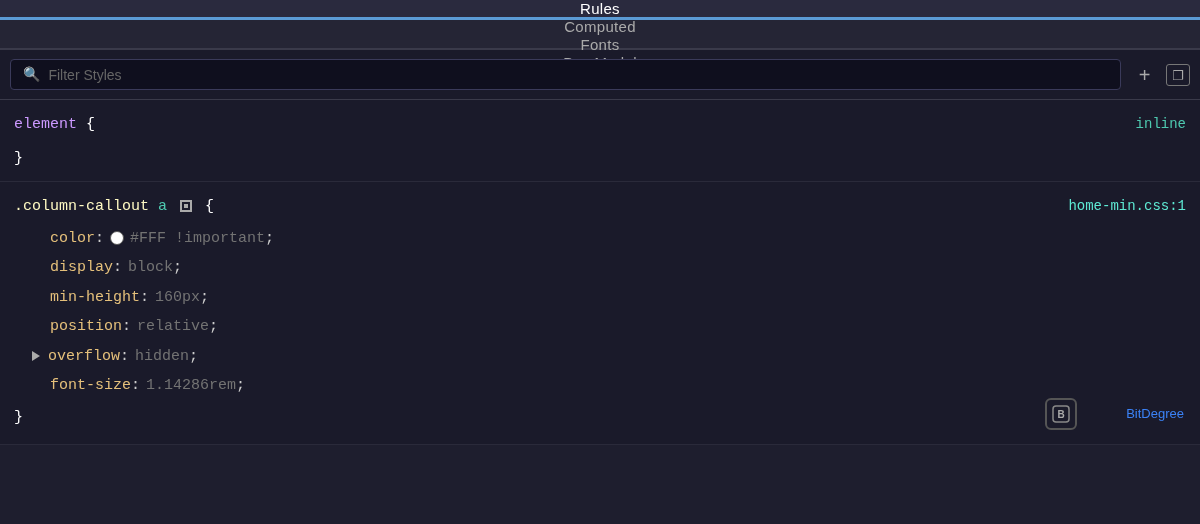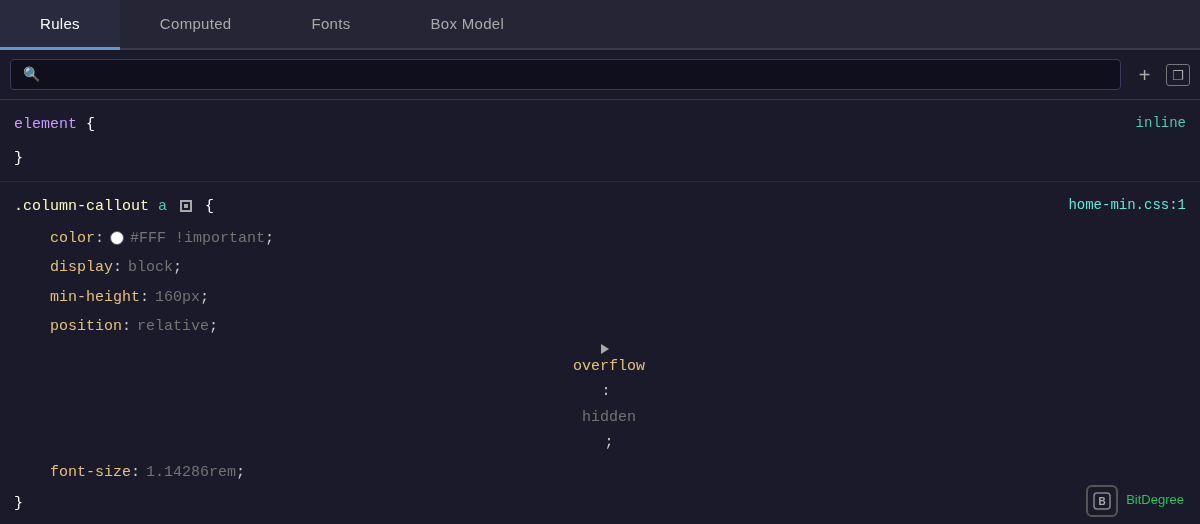--- a/index.html
+++ b/index.html
@@ -11,20 +11,21 @@
       font-family: 'Courier New', Consolas, monospace;
       overflow: hidden;
     }
 
     
     .tab-bar {
       display: flex;
       background: #252535;
       border-bottom: 2px solid #3a3a4a;
       height: 50px;
+      flex-direction: column;
     }
 
     .tab {
       display: flex;
       align-items: center;
       justify-content: center;
       padding: 0 40px;
       color: #aaa;
       font-size: 15px;
       font-family: Arial, sans-serif;
@@ -116,21 +117,21 @@
       display: flex;
       align-items: center;
       padding: 2px 14px;
       position: relative;
       white-space: nowrap;
     }
 
     
     .selector-line {
       display: flex;
-      align-items: flex-start;
+      align-items: center;
       justify-content: space-between;
       padding: 4px 14px;
     }
 
     .selector-text {
       color: #cc99ff;
       font-size: 15px;
     }
 
     .brace {
@@ -274,20 +275,21 @@
     <span>Fonts</span>
   </div>
   <div class="tab">
     <span>Box Model</span>
   </div>
 </div>
 
 <div class="filter-bar">
   <div class="filter-input-wrap">
     <span class="filter-icon">🔍</span>
+    <input class="filter-input" type="text" placeholder="Filter Styles" style="">
   </div>
   <div class="toolbar-icons">
     <button class="toolbar-btn">
       <span>+</span>
     </button>
     <button class="toolbar-btn" style="font-size:16px; border:1.5px solid #777; padding:2px 5px; border-radius:3px;">
       <span style="font-size:13px;">❐</span>
     </button>
   </div>
 </div>
@@ -339,21 +341,21 @@
       <span class="semicolon">;</span>
     </div>
 
     <div class="code-line indent">
       <span class="prop-name">position</span>
       <span class="colon">: </span>
       <span class="prop-value">relative</span>
       <span class="semicolon">;</span>
     </div>
 
-    <div class="code-line indent" style="padding-left: 32px; flex-direction: column;">
+    <div class="code-line indent" style="padding-left: 32px;">
       <span class="expand-triangle"></span>
       <span class="prop-name">overflow</span>
       <span class="colon">: </span>
       <span class="prop-value">hidden</span>
       <span class="semicolon">;</span>
     </div>
 
     <div class="code-line indent">
       <span class="prop-name">font-size</span>
       <span class="colon">: </span>
@@ -363,17 +365,17 @@
 
     <div class="close-brace-line">}</div>
 
     <div class="bitdegree-badge">
       <div class="bd-logo">
         <svg width="20" height="20" viewBox="0 0 20 20">
           <rect x="2" y="2" width="16" height="16" rx="3" fill="none" stroke="#888" stroke-width="1.5"></rect>
           <text x="10" y="14" text-anchor="middle" fill="#aaa" font-size="10" font-family="Arial" font-weight="bold">B</text>
         </svg>
       </div>
-      <span style="color:#22c55e; font-size:13px;">BitDegree</span>
+      <span style="color:#3b82f6; font-size:13px;margin-left:41px;">BitDegree</span>
     </div>
   </div>
 
 </div>
 
 </body></html>

